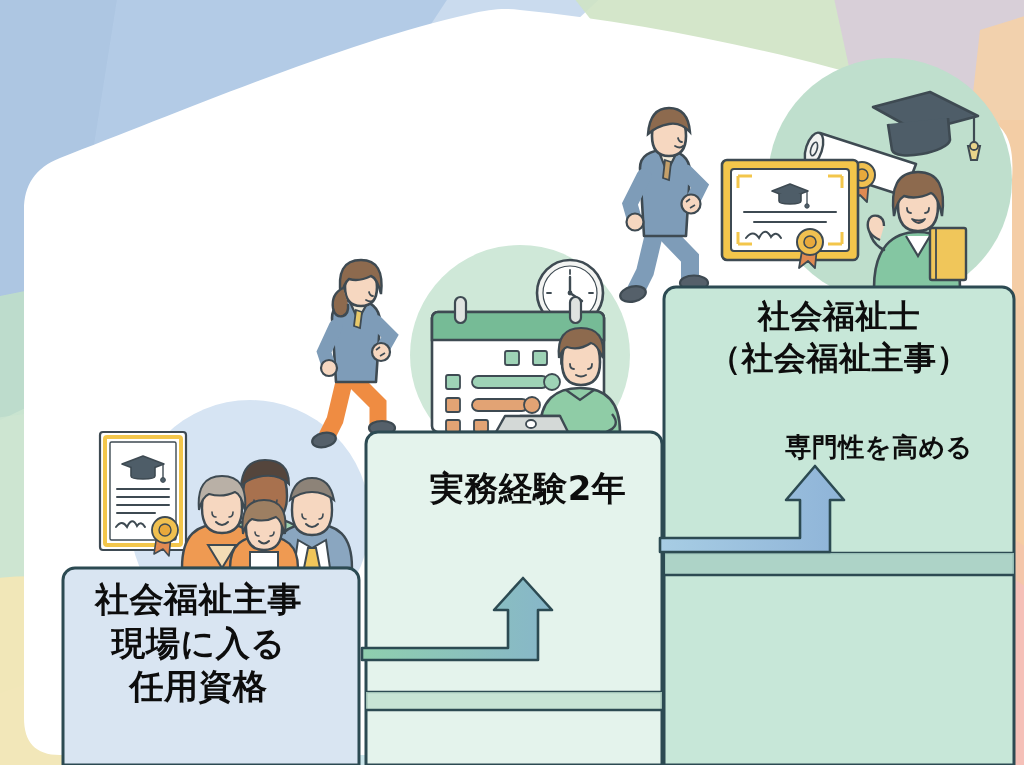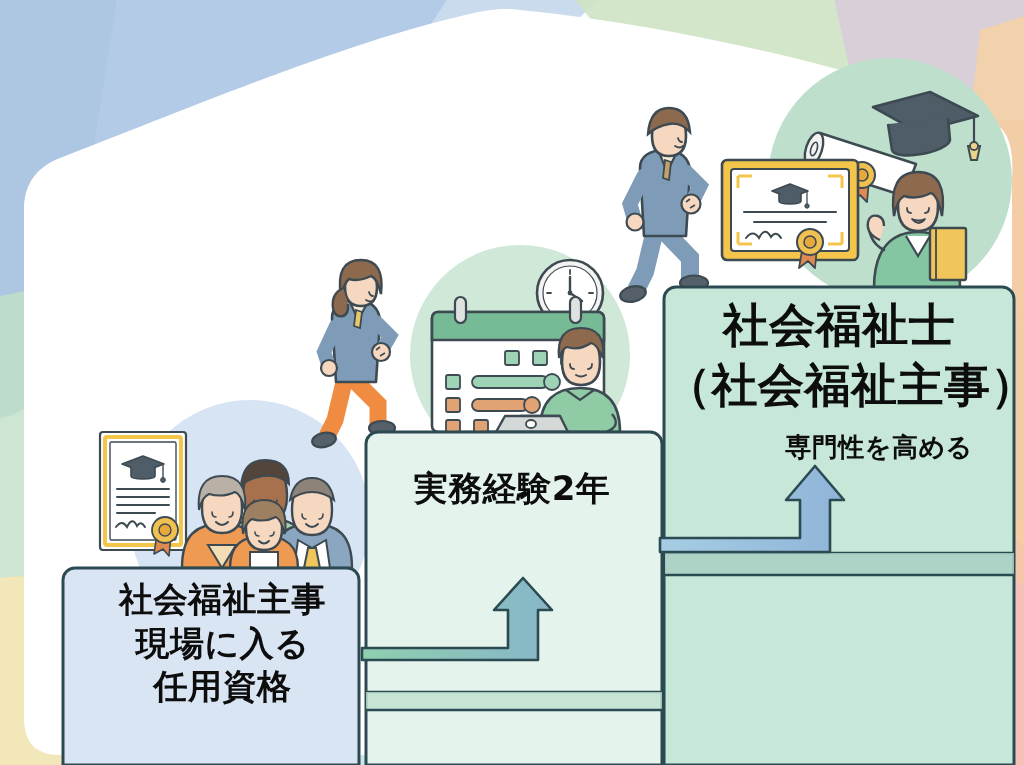--- a/index.html
+++ b/index.html
@@ -32,33 +32,32 @@
     letter-spacing: 0.5px;
     white-space: nowrap;
     font-family: "DejaVu Sans", "Liberation Sans", sans-serif;
   }
   #s1-text {
     left: 63px;
     top: 578px;
     width: 271px;
     font-size: 34px;
     line-height: 1.28;
-    padding-left: 24px;
   }
   #s2-text {
-    left: 364px;
+    left: 380px;
     top: 468px;
     width: 296px;
     font-size: 34px;
   }
   #s3-title {
     left: 665px;
     top: 296px;
     width: 348px;
-    font-size: 46px;
+    font-size: 32px;
     line-height: 1.3;
   }
   #s3-sub {
     left: 665px;
     top: 432px;
     width: 348px;
     font-size: 26px;
     padding-left: 40px;
   }
   .tline { display: block; }

